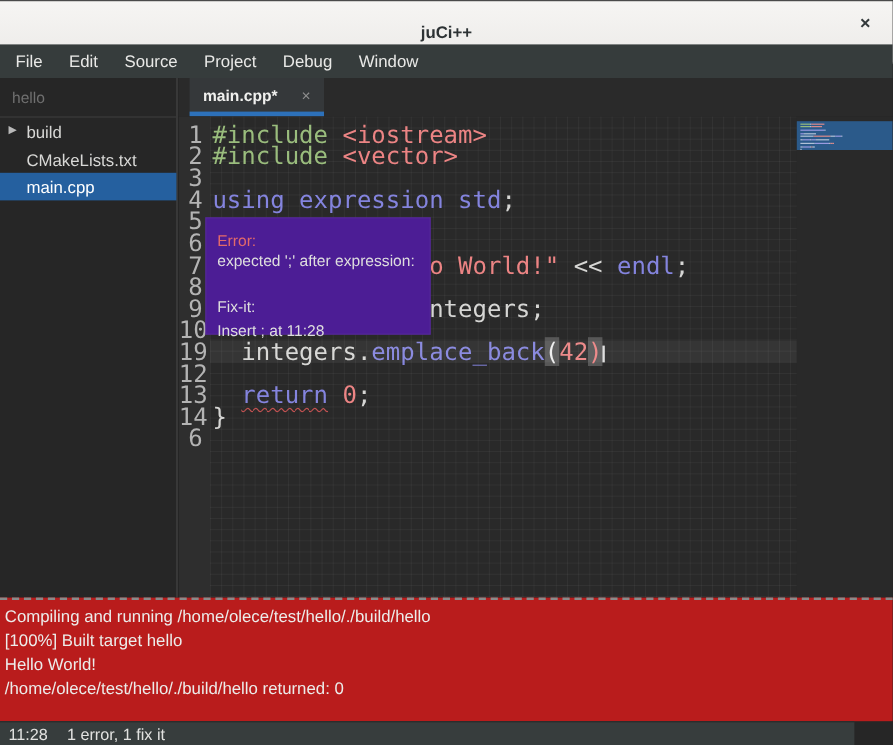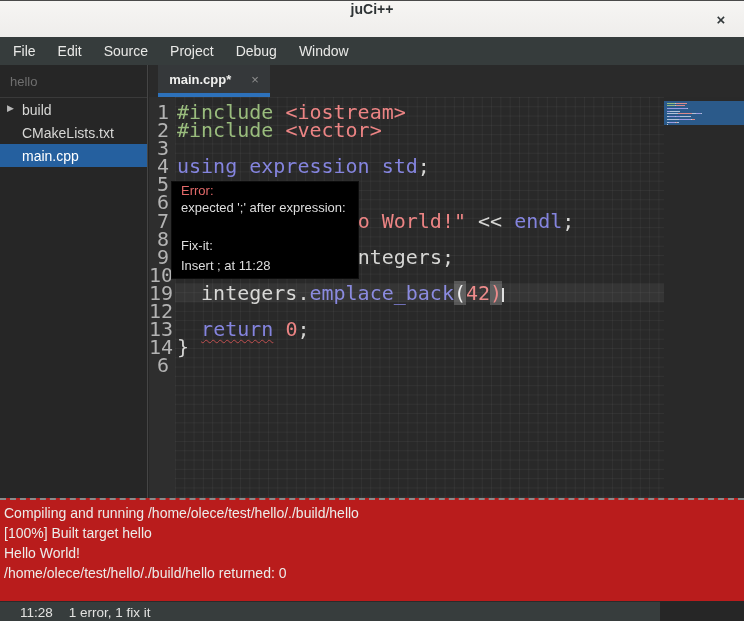--- a/index.html
+++ b/index.html
@@ -4,21 +4,21 @@
 <style>
   * { margin:0; padding:0; box-sizing:border-box; }
   html,body { width:744px; height:621px; background:#262626; overflow:hidden;
               font-family:"Liberation Sans", sans-serif; }
   #app { position:relative; width:744px; height:621px; background:#262626;
          border-top:1px solid #4a4a4a; }
 
   
   .titlebar { position:absolute; left:0; top:0; width:744px; height:52px;
               background:linear-gradient(#f6f5f3,#eceae8); border-bottom:1px solid #c9c6c2;
-              display:flex; justify-content:center; }
+              display:flex; align-items:center; justify-content:center; }
   .title { font-size:14px; font-weight:700; color:#2d3234; }
   .win-close { position:absolute; right:12px; top:7px; width:22px; height:22px;
                display:flex; align-items:center; justify-content:center;
                font-size:15px; font-weight:700; color:#33393b; cursor:default; }
 
   
   .menubar { position:absolute; left:0; top:36px; width:744px; height:28px;
              background:#363c3c; display:flex; align-items:center; padding-left:2px; }
   .menu-item { color:#e9e9e7; font-size:14px; padding:4px 11px; }
 
@@ -69,36 +69,36 @@
 
   
   .minimap { position:absolute; right:0; top:0; width:80px; height:401px; background:#292929; }
   .mini-viewport { position:absolute; left:0; top:4px; width:80px; height:24px;
                    background:#2b5a8a; padding:2px 0 0 3px; }
   .mini-line { height:1.6px; white-space:nowrap; font-size:0; }
   .mini-seg { display:inline-block; height:1.1px; vertical-align:top; }
 
   
   .tooltip { position:absolute; left:22px; top:84px; min-width:188px; height:98px;
-             background:#000000; border:1px solid rgba(255,255,255,0.05);
-             padding:0 9px; font-size:13px; white-space:nowrap; z-index:5; }
+             background:#4c1d95; border:1px solid rgba(255,255,255,0.05);
+             padding:10px 9px; font-size:13px; white-space:nowrap; z-index:5; }
   .tt-error-title { color:#e36a6a; line-height:17px; }
   .tt-msg { color:#dedede; line-height:17px; }
   .tt-fix-title { color:#dedede; line-height:17px; margin-top:21px; }
   .tt-fix { color:#dedede; line-height:17px; margin-top:3px; }
 
   
   .output { position:absolute; left:0; top:497px; width:744px; height:103px;
             background:#b91c1c; border-top:2px dashed #8a8a8a; padding:3px 4px; }
   .out-line { color:#ecechc; color:#ececea; font-size:14px; line-height:20px; white-space:pre; }
 
   
-  .statusbar { position:absolute; left:0; top:600px; width:660px; height:21px;
+  .statusbar { position:absolute; left:0; top:600px; width:712px; height:21px;
                background:#373d3d; border-top:1px solid #2b2b2b;
-               display:flex; align-items:center; padding-left:20px; gap:16px; }
+               display:flex; align-items:center; padding-left:7px; gap:16px; }
   .status-text { color:#e2e2e0; font-size:13.5px; }
 </style>
 </head>
 <body>
 
 <div id="app">
 
   <div class="titlebar">
     <span class="title">juCi++</span>
     <span class="win-close">

